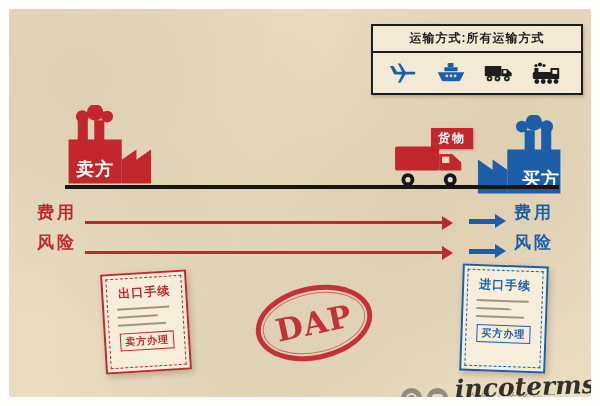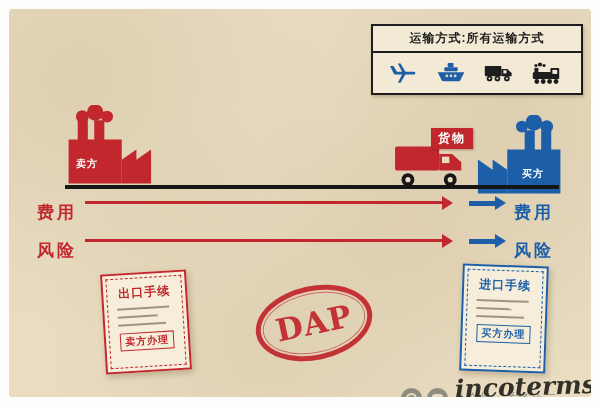--- a/index.html
+++ b/index.html
@@ -19,36 +19,36 @@
   .transport-box { position:absolute; left:362px; top:15px; width:212px; border:2px solid #1d1d1d; background:#f3ead5; box-shadow:1px 2px 3px rgba(80,55,20,.25); }
   .tb-title { font-size:12px; font-weight:bold; color:#1d1d1d; text-align:center; padding:4px 2px; border-bottom:2px solid #1d1d1d; letter-spacing:1px; }
   .tb-icons { display:flex; align-items:center; justify-content:space-around; padding:6px 8px; height:40px; }
 
   
   .factory { position:absolute; width:88px; height:80px; }
   .factory svg { width:100%; height:100%; display:block; }
   .seller { left:55px; top:96px; }
   .buyer  { left:468px; top:106px; }
   .mirror { transform:scaleX(-1); }
-  .flabel { position:absolute; color:#fff; font-weight:bold; font-size:10px; letter-spacing:1px; }
+  .flabel { position:absolute; color:#fff; font-weight:bold; font-size:18px; letter-spacing:1px; }
   .seller .flabel { left:12px; top:52px; }
   .buyer  .flabel { left:45px; top:52px; }
 
   
   .road { position:absolute; left:56px; top:176px; width:494px; height:4px; background:#161616; }
 
   
   .truck { position:absolute; left:384px; top:132px; width:74px; height:46px; }
   .truck svg { width:100%; height:100%; display:block; }
   .cargo-flag { position:absolute; left:422px; top:119px; background:#c1272d; color:#fff; font-size:12px; font-weight:bold; letter-spacing:2px; padding:2px 7px; border-radius:0; box-shadow:1px 1px 2px rgba(80,30,20,.35); z-index:3; }
 
   
-  .flow-row { position:absolute; left:28px; width:552px; display:flex; align-items:flex-start; }
+  .flow-row { position:absolute; left:28px; width:552px; display:flex; align-items:flex-end; }
   .row-cost { top:192px; }
-  .row-risk { top:230px; }
+  .row-risk { top:222px; }
   .fl-left  { flex:0 0 auto; width:44px; color:#c1272d; font-weight:bold; font-size:17px; letter-spacing:3px; }
   .fl-right { margin-left:18px; color:#1c5fa8; font-weight:bold; font-size:17px; letter-spacing:3px; }
   .shaft-red { flex:0 0 auto; width:358px; height:3px; background:#c1272d; position:relative; margin-left:4px; }
   .shaft-red::after { content:""; position:absolute; right:-10px; top:-5.5px; border-left:11px solid #c1272d; border-top:7px solid transparent; border-bottom:7px solid transparent; }
   .shaft-blue { flex:0 0 auto; width:27px; height:5px; background:#1c5fa8; position:relative; margin-left:26px; }
   .shaft-blue::after { content:""; position:absolute; right:-10px; top:-5px; border-left:11px solid #1c5fa8; border-top:7.5px solid transparent; border-bottom:7.5px solid transparent; }
 
   
   .doc { position:absolute; width:86px; background:#f6eeda; box-shadow:2px 3px 6px rgba(90,60,20,.28); }
   .doc-red  { left:94px;  top:263px; height:100px; border:2.5px solid #c1272d; color:#c1272d; transform:rotate(-3.5deg); }

